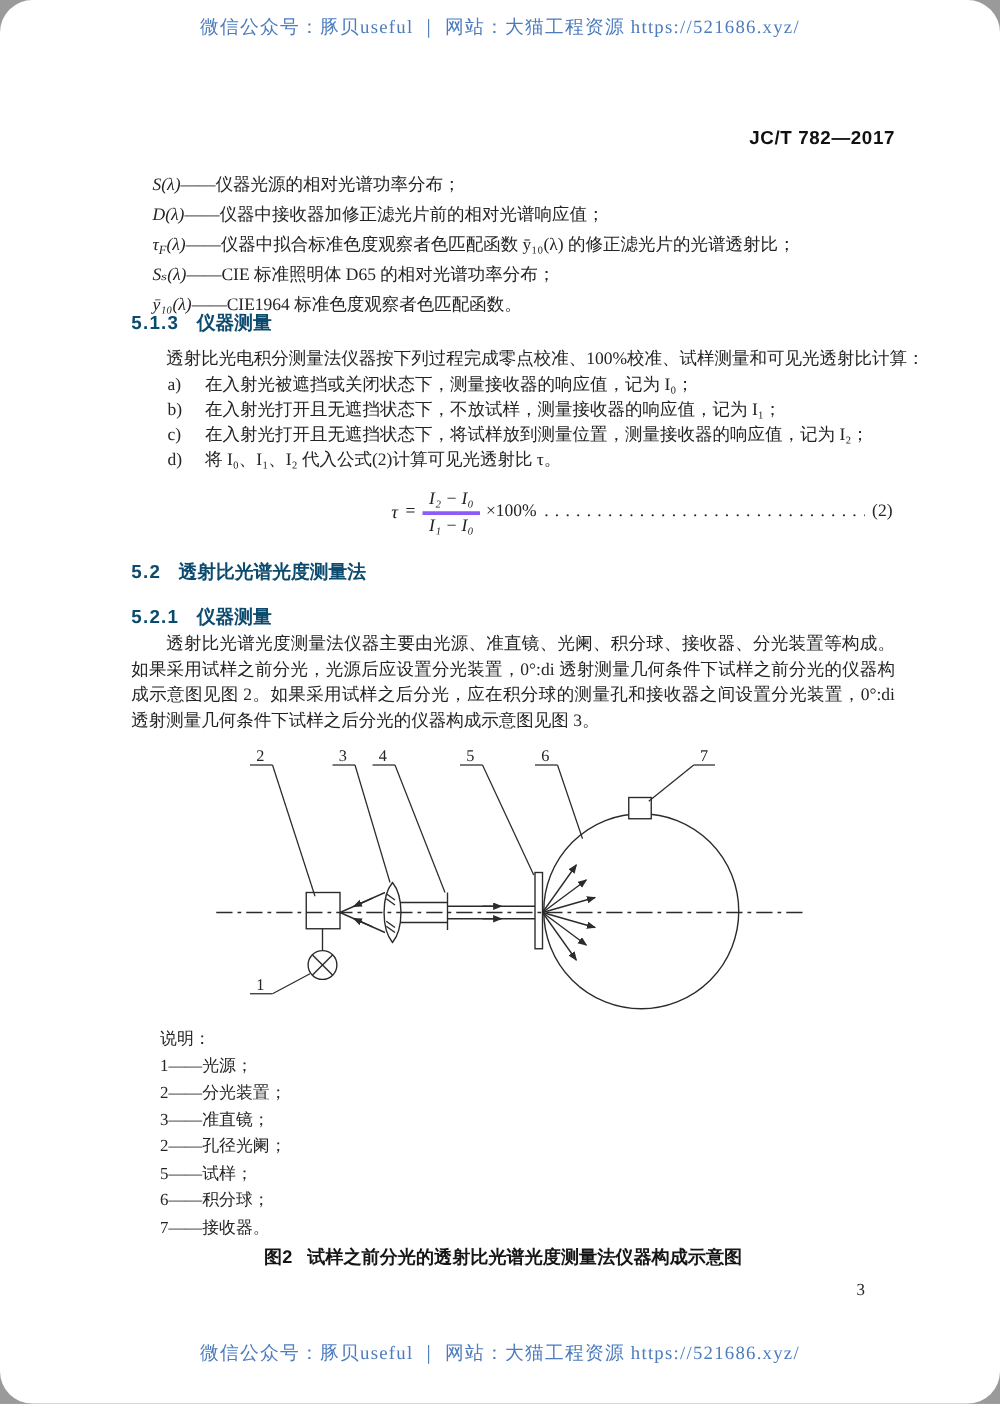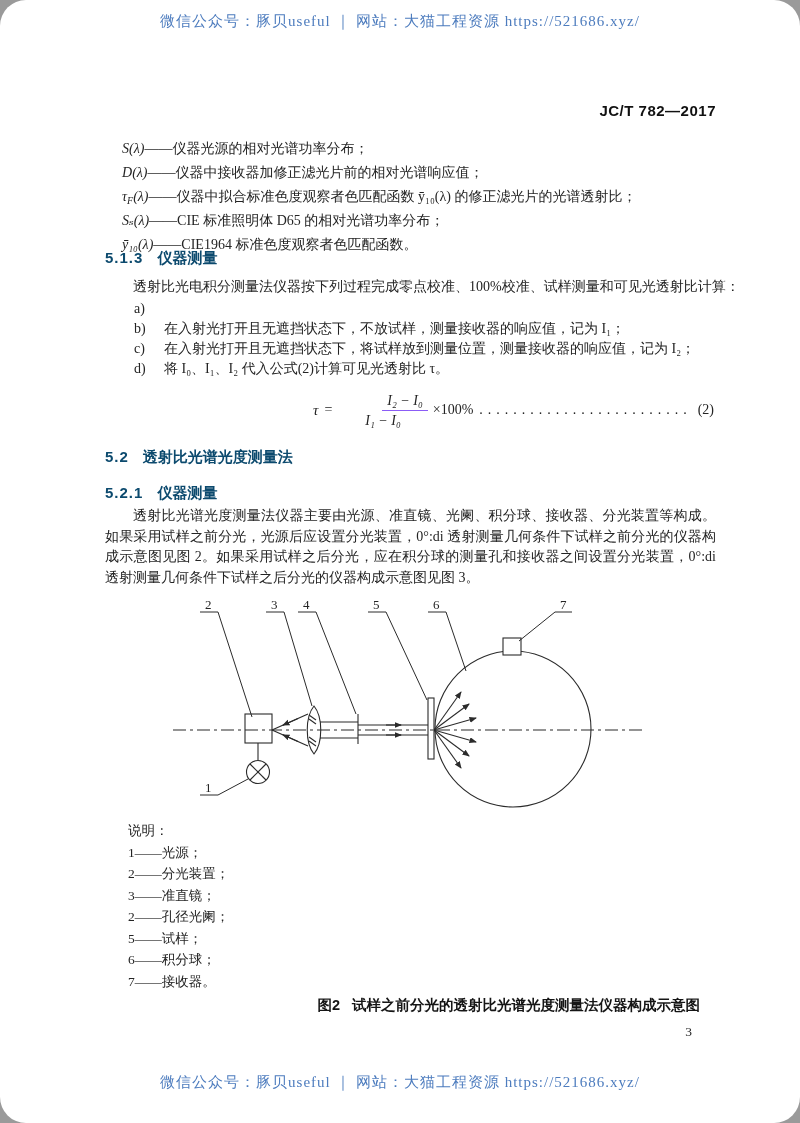--- a/index.html
+++ b/index.html
@@ -43,35 +43,35 @@
   .item-marker{width:30px;flex:0 0 30px;}
   
   .formula{
     position:absolute;left:105px;right:86px;top:386px;height:48px;
     display:flex;align-items:center;
   }
   .f-spacer{width:208px;flex:0 0 208px;}
   .f-var{font-style:italic;font-size:15px;}
   .f-eq{margin:0 6px;}
   .frac{display:inline-flex;flex-direction:column;text-align:center;font-style:italic;font-size:14px;line-height:17px;}
-  .frac .num{padding:0 5px 1px 5px;border-bottom:1px solid #8b5cf6;margin-left:44px;}
+  .frac .num{padding:0 5px 1px 5px;border-bottom:3px solid #8b5cf6;}
   .frac .den{padding:1px 5px 0 5px;}
   .f-mult{margin-left:5px;}
   .f-dots{flex:1;overflow:hidden;white-space:nowrap;letter-spacing:5px;margin:0 6px;color:#242424;}
   .f-no{flex:0 0 auto;}
   
   .para-521{
     position:absolute;left:105px;right:84px;top:506px;
     text-align:justify;text-indent:2em;line-height:20.5px;
   }
   
   .fig-svg{position:absolute;left:100px;top:591px;}
   .legend{position:absolute;left:128px;top:820px;line-height:21.5px;font-size:13.5px;}
   .caption{
-    position:absolute;left:105px;right:100px;top:996px;text-align:right;
+    position:absolute;left:105px;right:100px;top:996px;text-align:center;
     font-family:"Liberation Sans","DejaVu Sans",sans-serif;
     font-weight:bold;font-size:14.5px;color:#151515;
   }
   .caption .cap-no{margin-right:12px;}
   .page-no{position:absolute;top:1024px;right:108px;font-size:13.5px;}
   svg text{font-family:"Liberation Serif","DejaVu Serif",serif;font-size:13px;fill:#242424;}
 </style>
 </head>
 <body>
 
@@ -91,20 +91,21 @@
 
   <div class="heading h-513">
     <span class="h-num">5.1.3</span><span>仪器测量</span>
   </div>
 
   <div class="intro-513">透射比光电积分测量法仪器按下列过程完成零点校准、100%校准、试样测量和可见光透射比计算：</div>
 
   <div class="items-513">
     <div class="item-row">
         <span class="item-marker">a)</span>
+        <span>在入射光被遮挡或关闭状态下，测量接收器的响应值，记为 I₀；</span>
       </div>
     <div class="item-row">
         <span class="item-marker">b)</span>
         <span>在入射光打开且无遮挡状态下，不放试样，测量接收器的响应值，记为 I₁；</span>
       </div>
     <div class="item-row">
         <span class="item-marker">c)</span>
         <span>在入射光打开且无遮挡状态下，将试样放到测量位置，测量接收器的响应值，记为 I₂；</span>
       </div>
     <div class="item-row">

